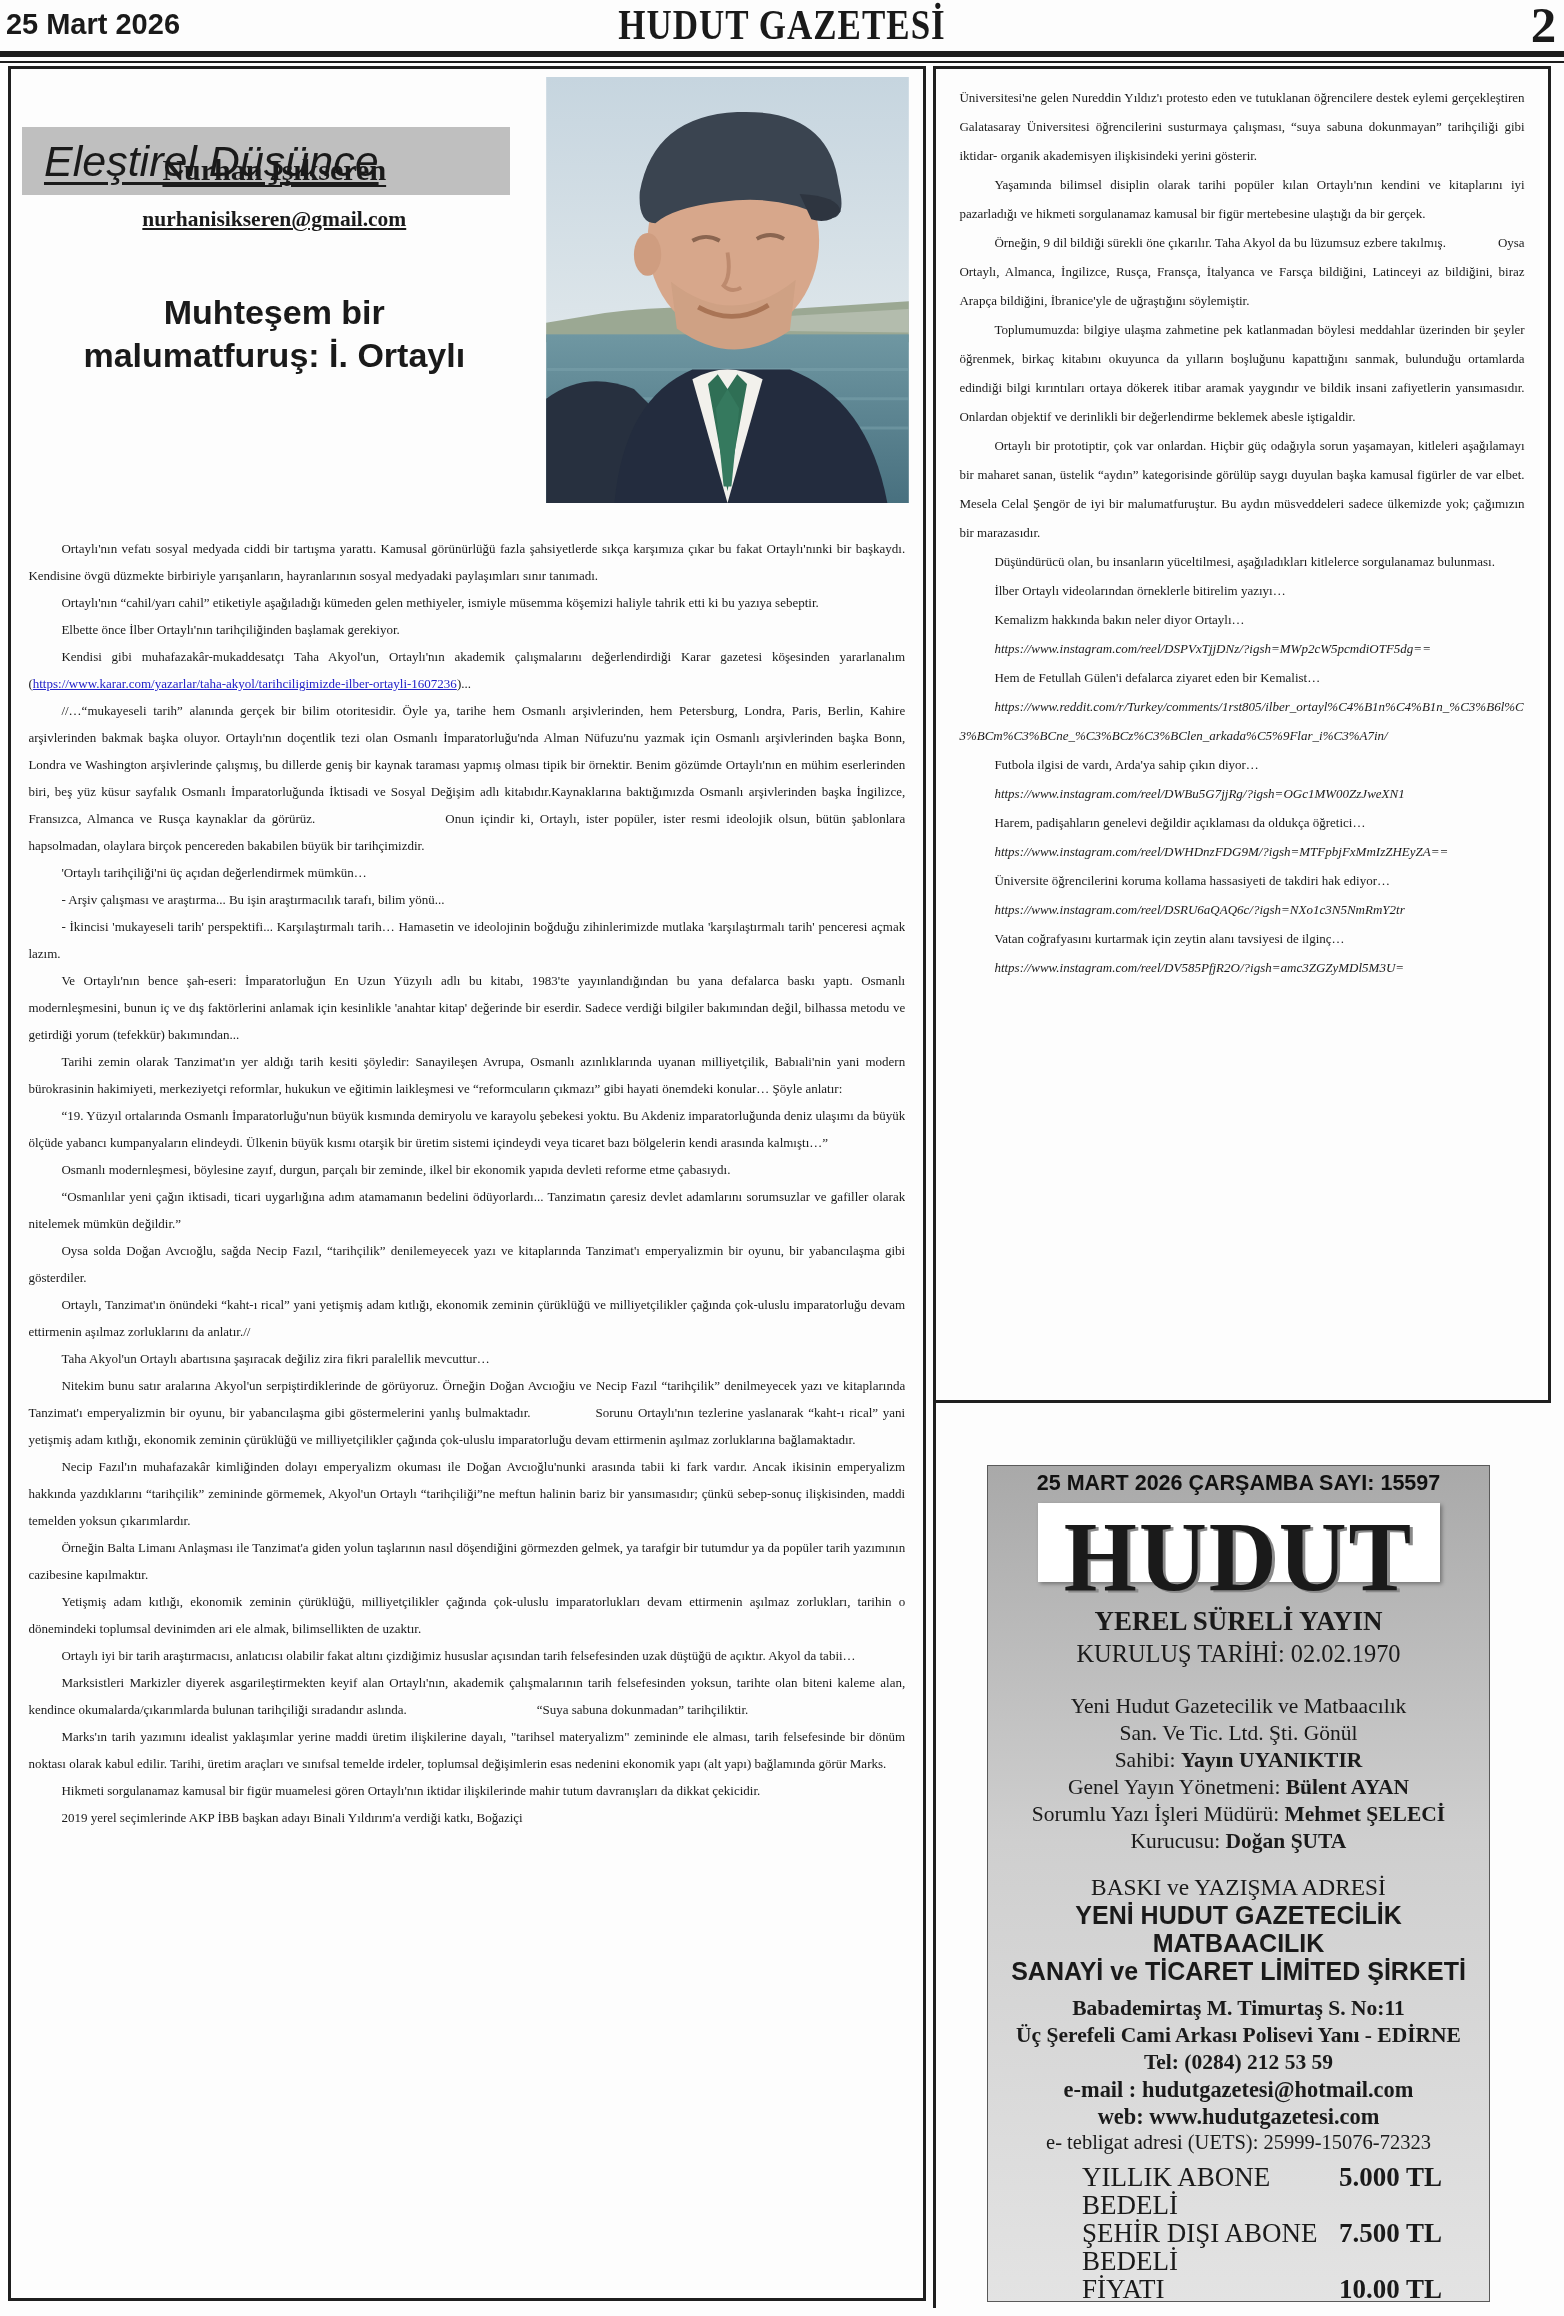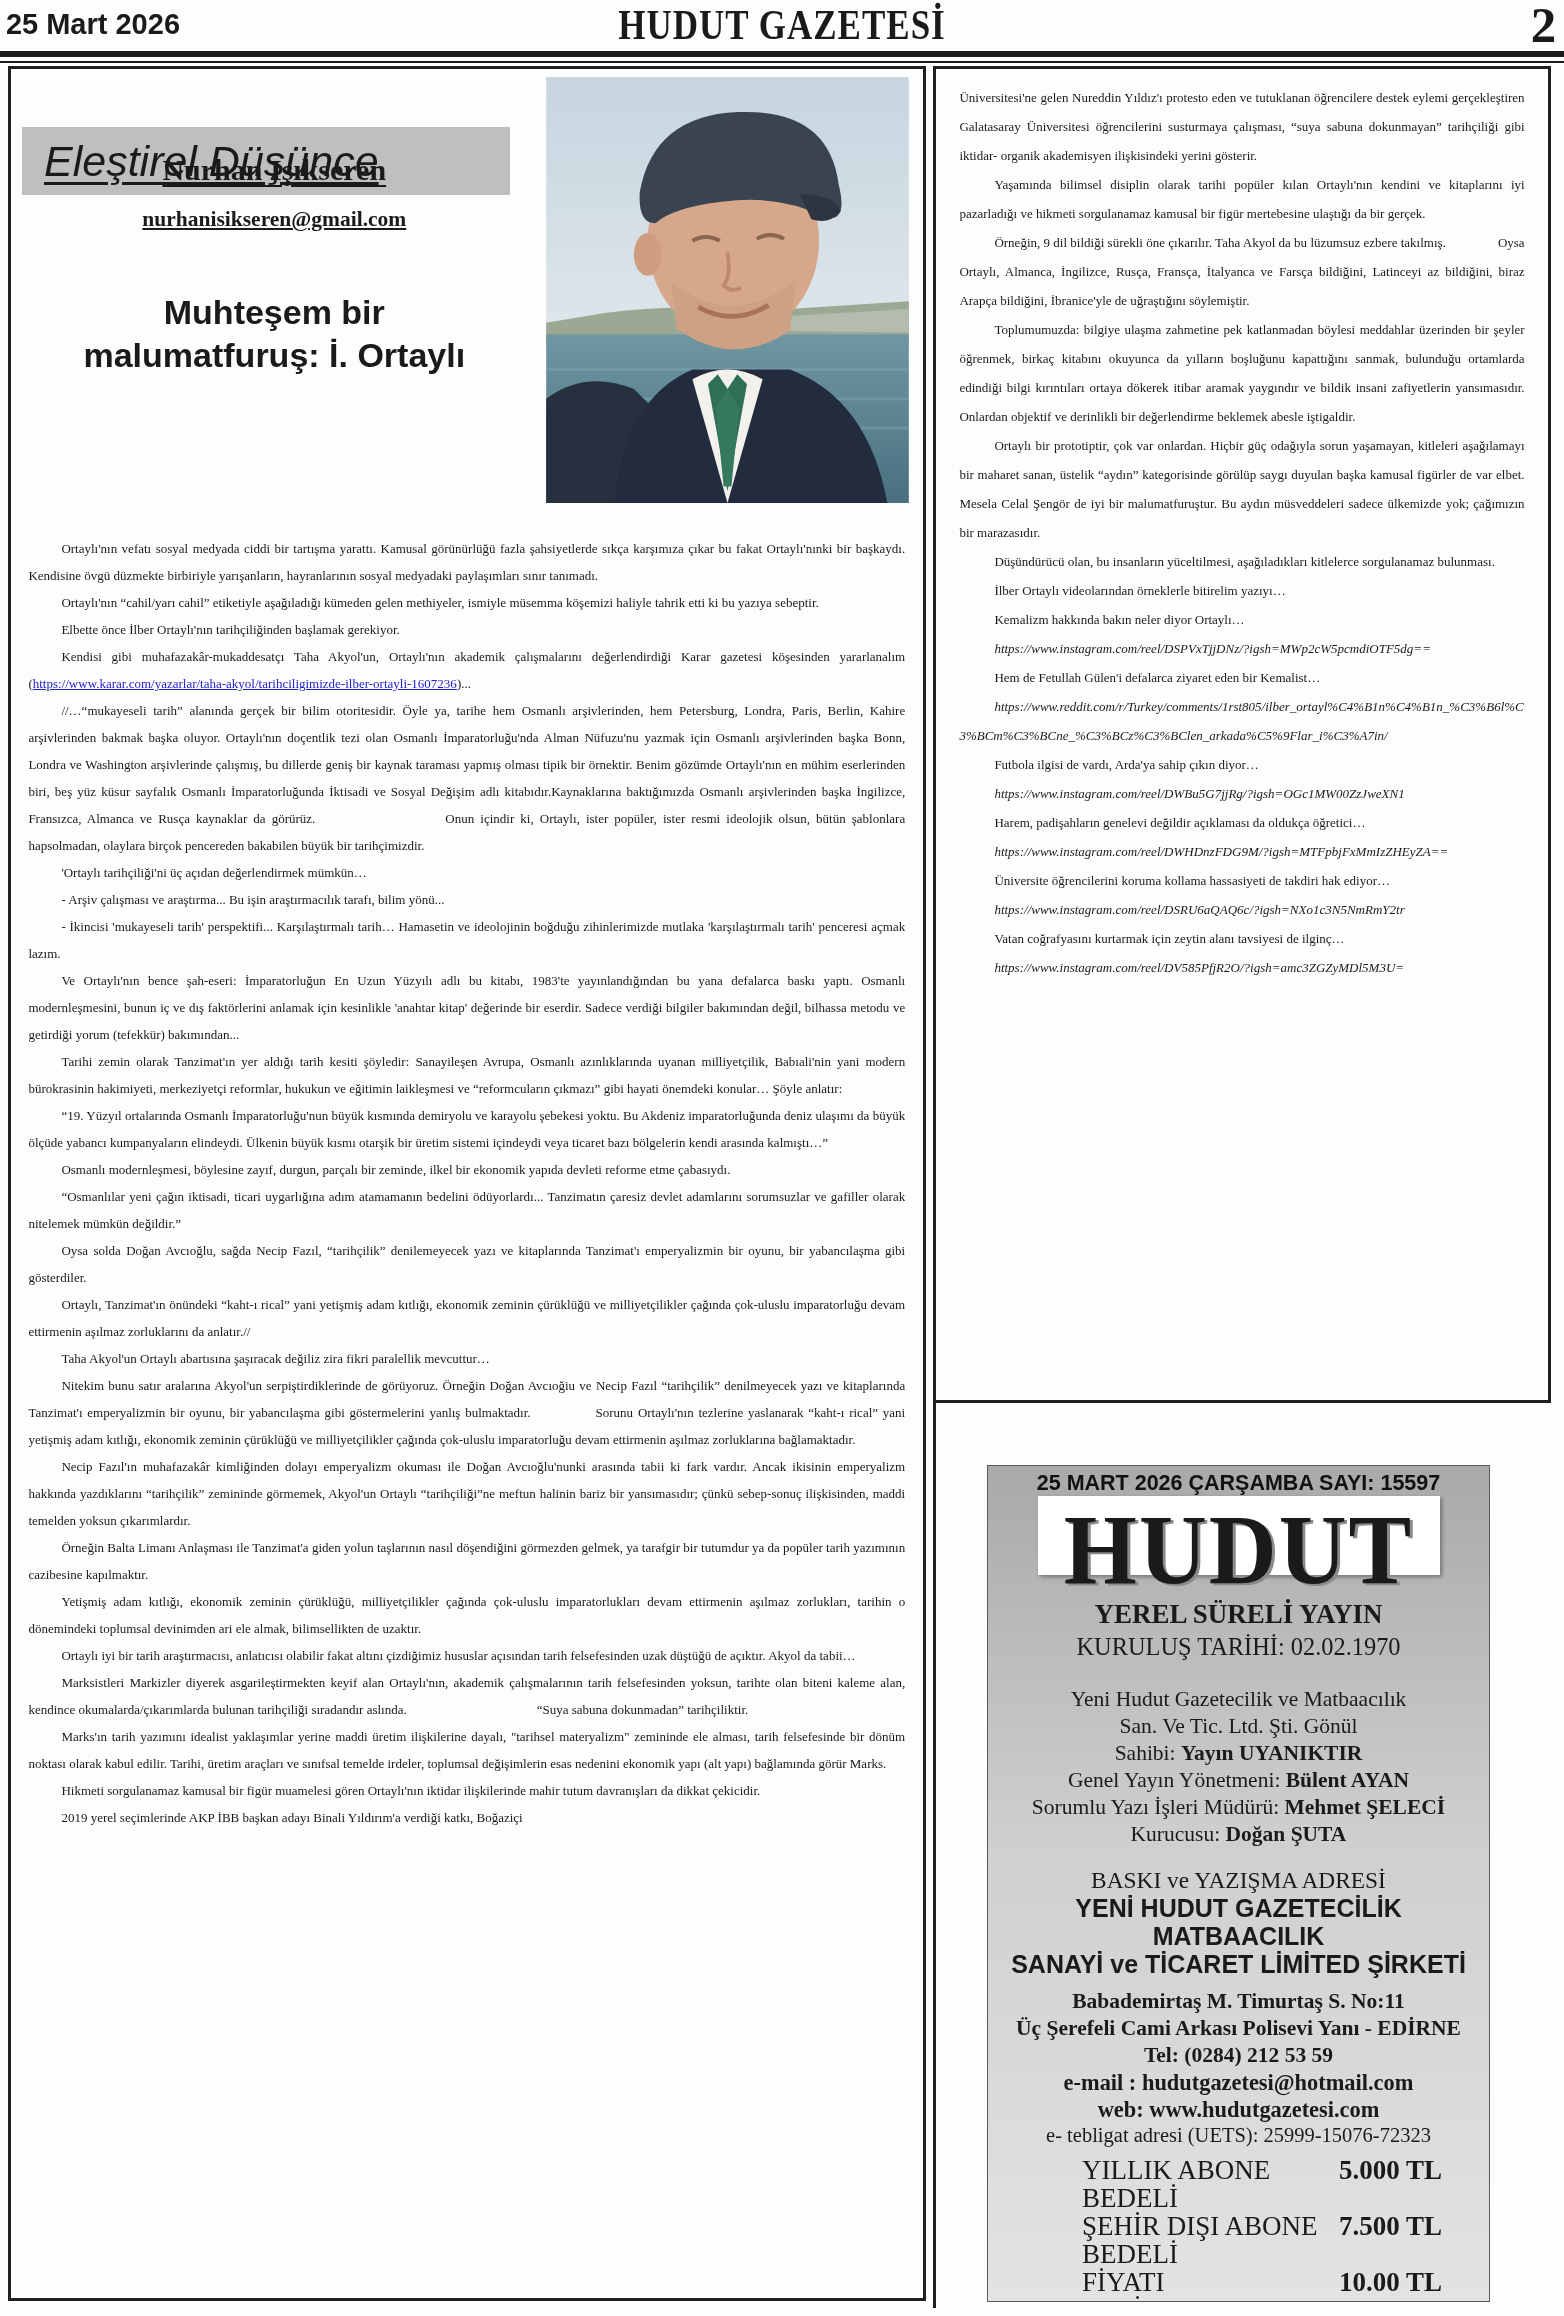--- a/index.html
+++ b/index.html
@@ -39,21 +39,21 @@
   .rp{margin:0;text-indent:35px;text-align:justify;font-size:13px;line-height:29px;}
   .rp.cont{text-indent:0;}
   .rp.url{font-style:italic;word-break:break-all;}
   
   .imprint-wrap{position:absolute;left:933px;top:1403px;width:618px;height:905px;
                 border-left:3.9px solid #1f1f1f;box-sizing:border-box;background:#fdfdfd;}
   .imprint{position:absolute;left:51px;top:62px;width:503px;height:837px;
            background:linear-gradient(#a9a9a9,#cfcfcf 45%,#e3e3e3);border:1px solid #5a5a5a;
            box-sizing:border-box;text-align:center;overflow:hidden;padding-top:4.9px;}
   .im-date{font:700 21.5px/25px "Liberation Sans",sans-serif;color:#111;}
-  .logo-box{width:402px;height:79px;background:#fff;margin:0 auto 0 auto;
+  .logo-box{width:402px;height:79px;background:#fff;margin:7px auto 0 auto;
             box-shadow:2px 2px 3.9px rgba(0,0,0,.35);}
   .logo-box span{font:900 94px/107px "Liberation Serif",serif;letter-spacing:2px;
                  transform:scaleY(1.05);display:inline-block;text-shadow:2.9px 2px 0 #8a8a8a;}
   .m-yerel{font:700 27px/31px "Liberation Serif",serif;margin-top:24px;}
   .m-kurulus{font:400 24.4px/29px "Liberation Serif",serif;margin-top:2px;}
   .m-co{font:400 21.5px/27px "Liberation Serif",serif;}
   .m-name{font:400 21.5px/27px "Liberation Serif",serif;}
   .m-baski{font:400 23.4px/27px "Liberation Serif",serif;}
   .m-sans{font:700 25px/28px "Liberation Sans",sans-serif;}
   .m-addr{font:700 21.5px/27px "Liberation Serif",serif;}

